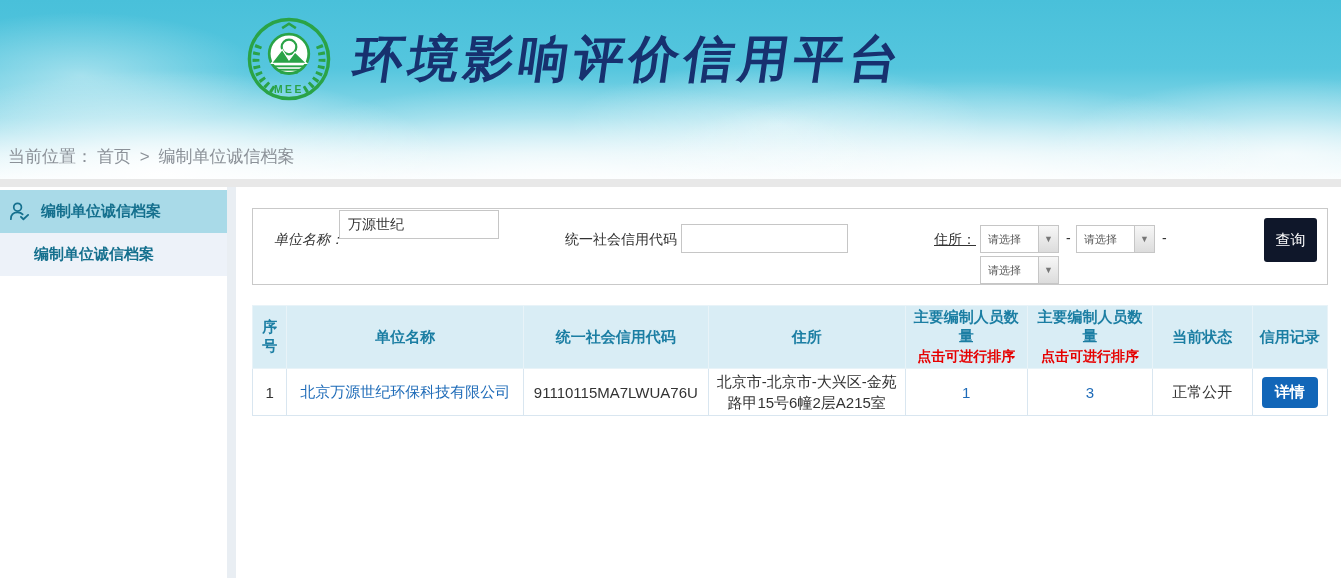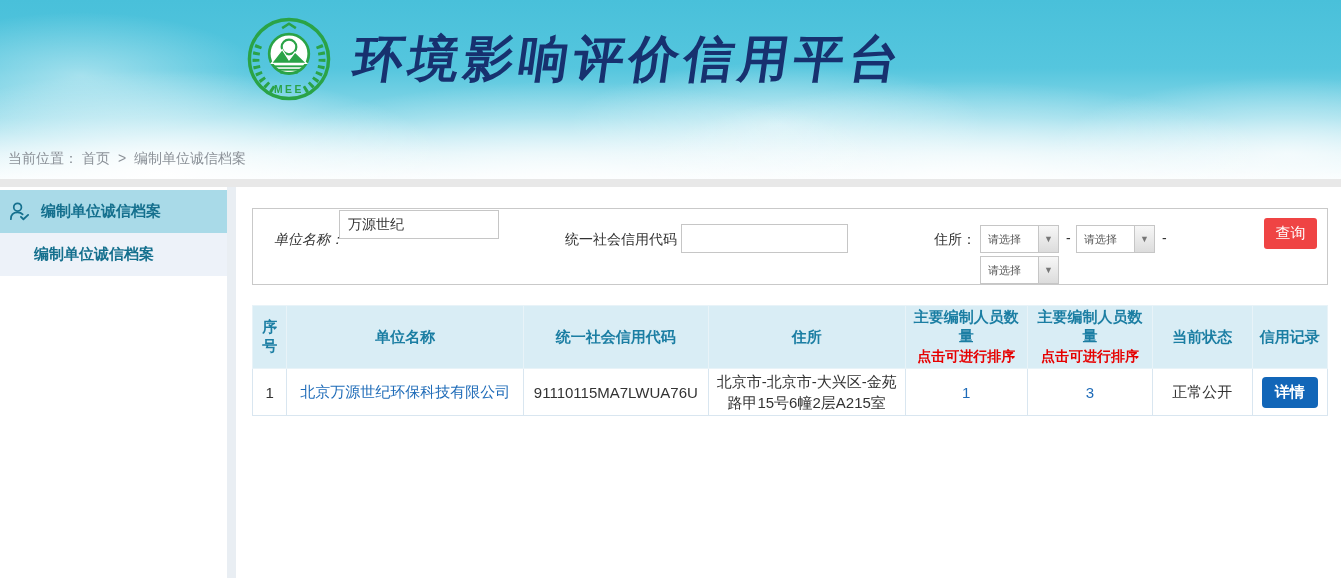--- a/index.html
+++ b/index.html
@@ -13,21 +13,21 @@
       radial-gradient(ellipse 520px 170px at 42% 112%, rgba(255,255,255,.92), rgba(255,255,255,0) 70%),
       radial-gradient(ellipse 480px 150px at 72% 104%, rgba(255,255,255,.9), rgba(255,255,255,0) 70%),
       radial-gradient(ellipse 340px 110px at 96% 86%, rgba(255,255,255,.7), rgba(255,255,255,0) 70%),
       radial-gradient(ellipse 260px 90px at 6% 42%, rgba(255,255,255,.45), rgba(255,255,255,0) 70%),
       radial-gradient(ellipse 300px 90px at 58% 70%, rgba(255,255,255,.5), rgba(255,255,255,0) 70%),
       linear-gradient(180deg,#49c0da 0%,#55c6de 38%,#8ed9e9 66%,#d8f1f7 86%,#f8fdfe 100%);
   }
   .brand { position:absolute; left:246px; top:16px; display:flex; align-items:center; }
   .brand-title { font-size:50px; font-weight:bold; color:#17316f; letter-spacing:5px;
     transform:skewX(-8deg); margin-left:22px; white-space:nowrap; }
-  .breadcrumb { position:absolute; left:8px; bottom:11px; font-size:14px; color:#8b9198; }
+  .breadcrumb { position:absolute; left:8px; bottom:11px; font-size:17px; color:#8b9198; }
   .breadcrumb span { margin-right:4px; }
   .crumb-link { cursor:pointer; }
 
   .gray-band { height:8px; background:#e8e8e8; }
 
   
   .main { display:flex; height:391px; }
   .sidebar { width:227px; background:#fff; padding-top:3px; }
   .menu-item { height:43px; display:flex; align-items:center; font-size:15px;
     font-weight:bold; color:#15708e; cursor:pointer; }
@@ -42,22 +42,22 @@
     border:1px solid #c9c9c9; background:#fff; font-size:14px; color:#333; }
   .sp-label { position:absolute; white-space:nowrap; }
   .sp-input { position:absolute; height:29px; border:1px solid #c6c6c6; padding:0 8px;
     font-size:14px; color:#333; outline:none; font-family:inherit; }
   .combo { position:absolute; height:28px; width:79px; border:1px solid #c6c6c6;
     display:flex; background:#fff; cursor:pointer; }
   .combo-text { flex:1; font-size:11px; color:#555; line-height:26px; padding-left:7px; }
   .combo-btn { width:20px; background:linear-gradient(#f7f7f7,#dcdcdc); border-left:1px solid #c6c6c6;
     display:flex; align-items:center; justify-content:center; color:#777; font-size:9px; }
   .dash { position:absolute; color:#333; }
-  .query-btn { position:absolute; right:10px; top:9px; width:53px; height:31px;
-    background:#ef4444; color:#fff; border:none; border-radius:3px; font-size:15px;
+  .query-btn { position:absolute; right:10px; top:9px; width:53px; height:44px;
+    background:#0f172a; color:#fff; border:none; border-radius:3px; font-size:15px;
     cursor:pointer; font-family:inherit;text-align:center; }
 
   
   .result-table { margin:20px 13px 0 16px; width:calc(100% - 29px);
     border-collapse:collapse; table-layout:fixed; text-align:center;border-radius:29px; }
   .result-table th { background:#d9edf5; color:#1b7ea3; font-size:15px; font-weight:bold;
     height:48px; border:1px solid #e8f3f8; padding:2px 4px; }
   .result-table th.sortable { cursor:pointer; }
   .th-sub { display:block; color:#e60000; font-size:14px; margin-top:2px; }
   .result-table td { height:45px; border:1px solid #d9e6f0; font-size:15px; color:#333;
@@ -113,21 +113,21 @@
 
   <div class="v-divider"></div>
 
   <div class="content">
 
     <div class="search-panel">
       <span class="sp-label" style="left:21px; top:22px;font-style:italic;">单位名称：</span>
       <input class="sp-input" style="left: 86px; top: 1px; width: 160px;" type="text" value="万源世纪">
       <span class="sp-label" style="left:312px; top:22px;">统一社会信用代码：</span>
       <input class="sp-input" style="left: 428px; top: 15px; width: 167px;" type="text" value="">
-      <span class="sp-label" style="left:681px; top:22px;">住所：</span>
+      <span class="sp-label" style="left:681px; top:22px;text-decoration:underline;">住所：</span>
 
       <div class="combo" style="left:727px; top:16px;">
         <span class="combo-text">请选择</span>
         <span class="combo-btn">▼</span>
       </div>
       <span class="dash" style="left:813px; top:21px;">-</span>
       <div class="combo" style="left:823px; top:16px;">
         <span class="combo-text">请选择</span>
         <span class="combo-btn">▼</span>
       </div>

